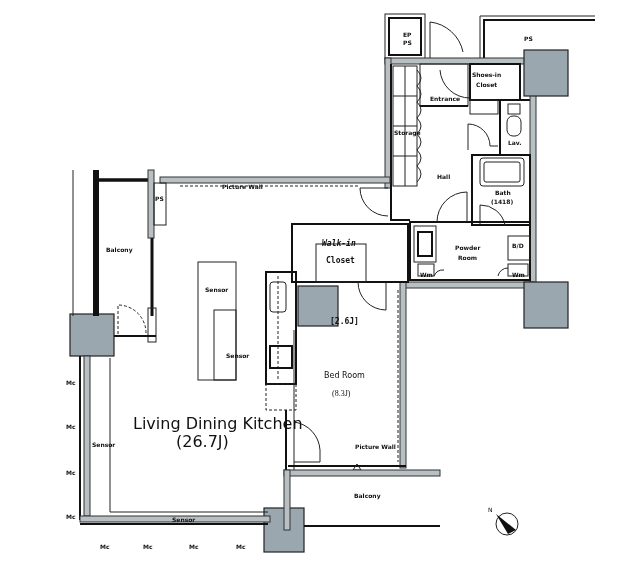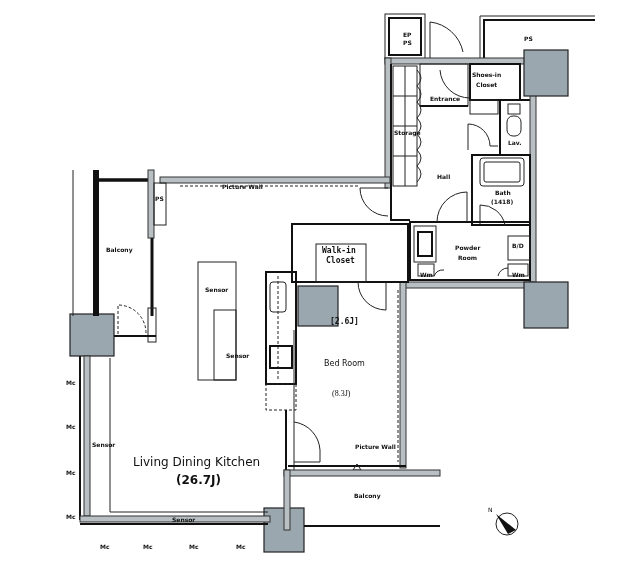--- a/index.html
+++ b/index.html
@@ -6,21 +6,21 @@
   body { width:640px; height:569px; position:relative; overflow:hidden; font-family:"DejaVu Sans", sans-serif; }
   #plan { position:absolute; left:0; top:0; width:640px; height:569px; }
   .wall { fill:none; stroke:#111; stroke-width:2; }
   .wall-thick { fill:none; stroke:#111; stroke-width:3.5; }
   .wall-gray { fill:#b9c0c4; stroke:#333; stroke-width:1; }
   .thin { fill:none; stroke:#222; stroke-width:1; }
   .dash { fill:none; stroke:#222; stroke-width:1; stroke-dasharray:3 2; }
   .door { fill:none; stroke:#222; stroke-width:1; }
   .column { fill:#9aa7ae; stroke:#222; stroke-width:1.2; }
   .lbl { position:absolute; color:#111; white-space:nowrap; line-height:1; }
-  .room-lg { font-size:12px;margin-top:40px; }
+  .room-lg { font-size:16px; }
   .room-md { font-size:8px; }
   .tiny { font-size:6px; font-weight:bold; }
   .mono { font-family:"DejaVu Sans Mono", monospace; font-weight:bold; }
 </style>
 </head>
 <body>
 
 <svg id="plan" viewBox="0 0 640 569" xmlns="http://www.w3.org/2000/svg">
 
   <g>
@@ -137,24 +137,24 @@
   </g>
 
   <g>
     <circle cx="507" cy="524" r="11" class="thin"></circle>
     <path d="M496,514 L516,530 L508,534 Z" fill="#111"></path>
     <text x="488" y="512" font-size="6" font-family="DejaVu Sans, sans-serif">N</text>
   </g>
 </svg>
 
 <div class="lbl room-lg" style="left:133px;top:416px;">Living Dining Kitchen</div>
-<div class="lbl room-lg" style="left:176px;top:434px;font-weight:bold;">(26.7J)</div>
-<div class="lbl room-md" style="left:324px;top:360px;">Bed Room</div>
+<div class="lbl room-lg" style="left:176px;top:434px;">(26.7J)</div>
+<div class="lbl room-md" style="left:324px;top:372px;">Bed Room</div>
 <div class="lbl room-md" style="left:332px;top:390px;font-family:Liberation Serif, serif;">(8.3J)</div>
-<div class="lbl room-md mono" style="left:322px;top:247px;">Walk-in</div>
+<div class="lbl room-md mono" style="left:322px;top:240px;font-style:italic;">Walk-in</div>
 <div class="lbl room-md mono" style="left:326px;top:257px;">Closet</div>
 <div class="lbl room-md mono" style="left:330px;top:270px;margin-top:48px;">[2.6J]</div>
 <div class="lbl tiny" style="left:106px;top:247px;">Balcony</div>
 <div class="lbl tiny" style="left:354px;top:493px;">Balcony</div>
 <div class="lbl tiny" style="left:430px;top:96px;">Entrance</div>
 <div class="lbl tiny" style="left:472px;top:72px;">Shoes-in</div>
 <div class="lbl tiny" style="left:476px;top:82px;">Closet</div>
 <div class="lbl tiny" style="left:394px;top:130px;">Storage</div>
 <div class="lbl tiny" style="left:437px;top:174px;">Hall</div>
 <div class="lbl tiny" style="left:508px;top:140px;">Lav.</div>

